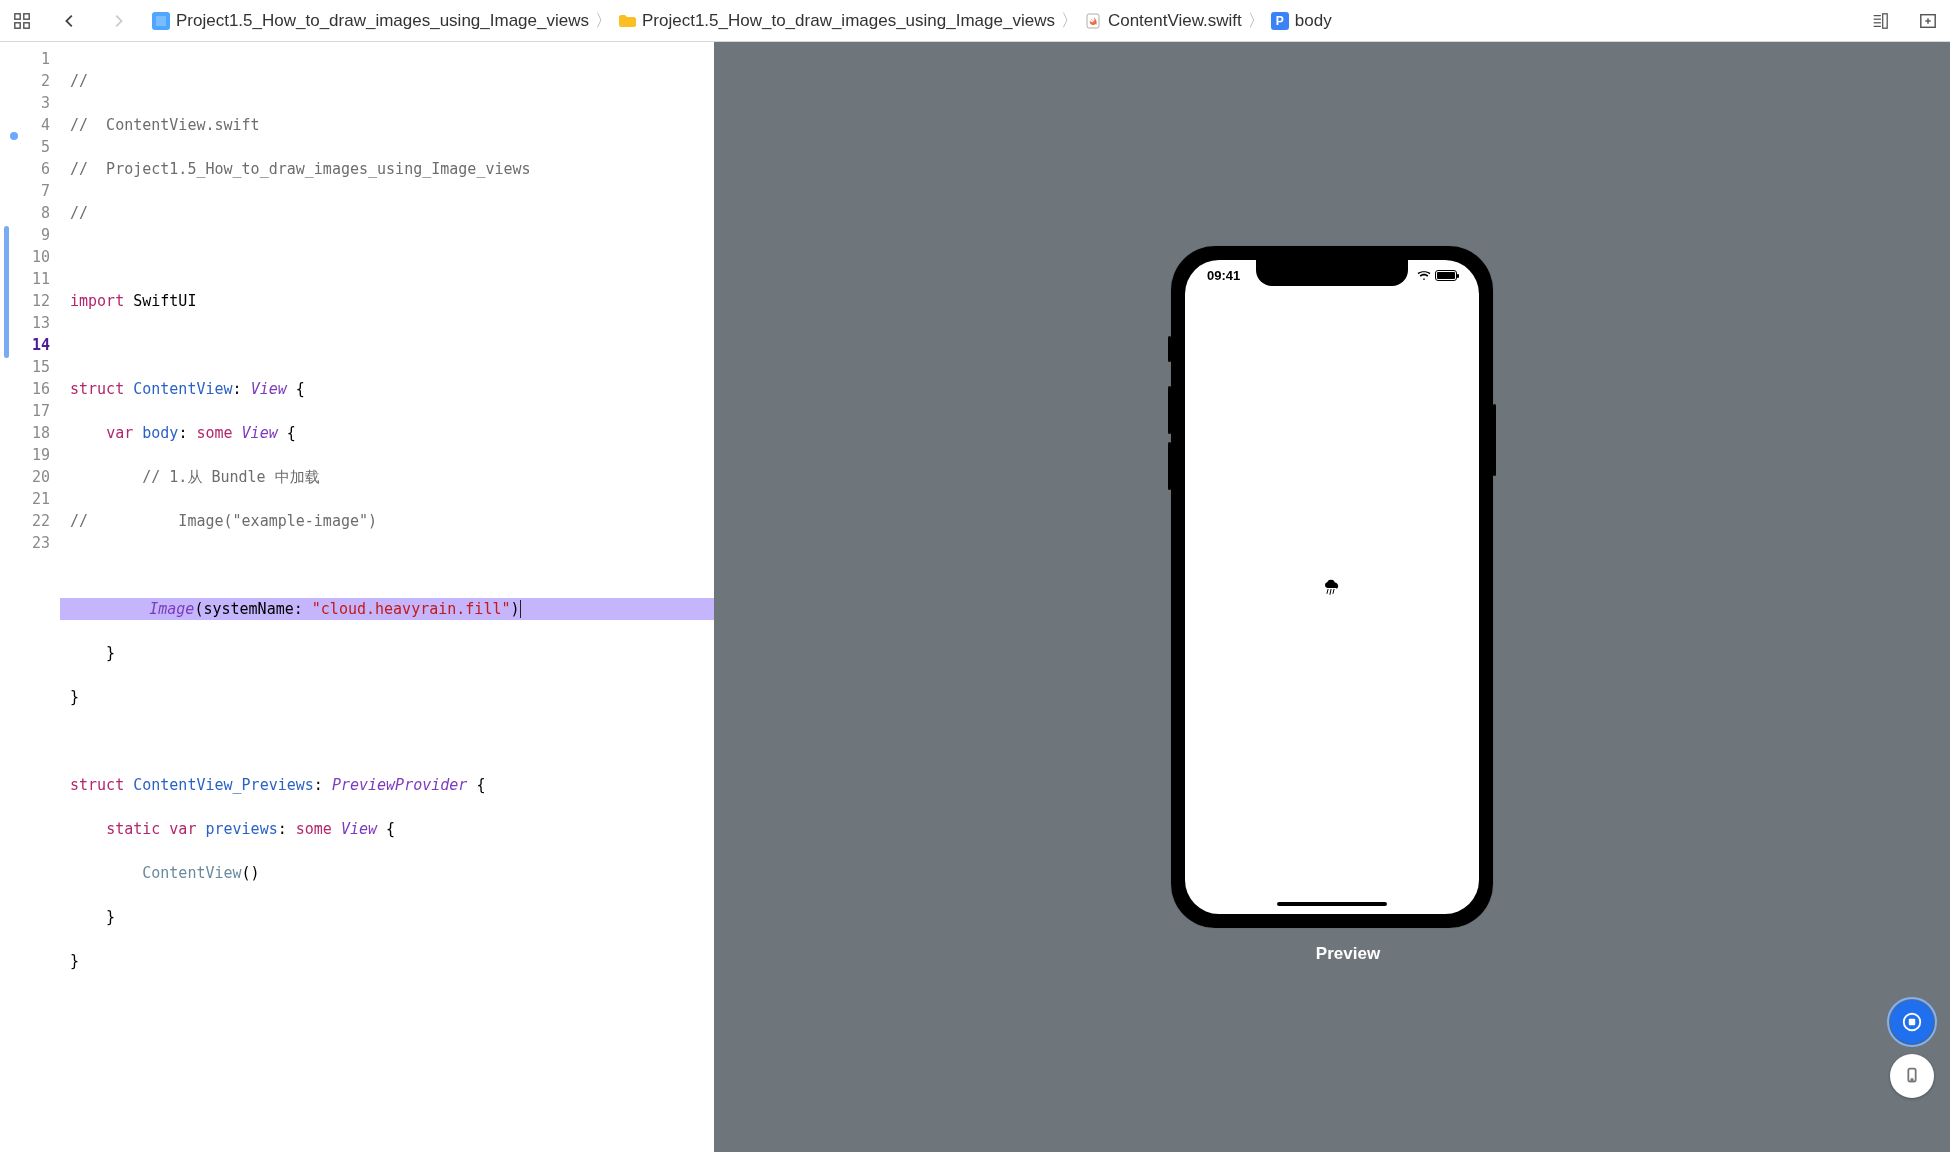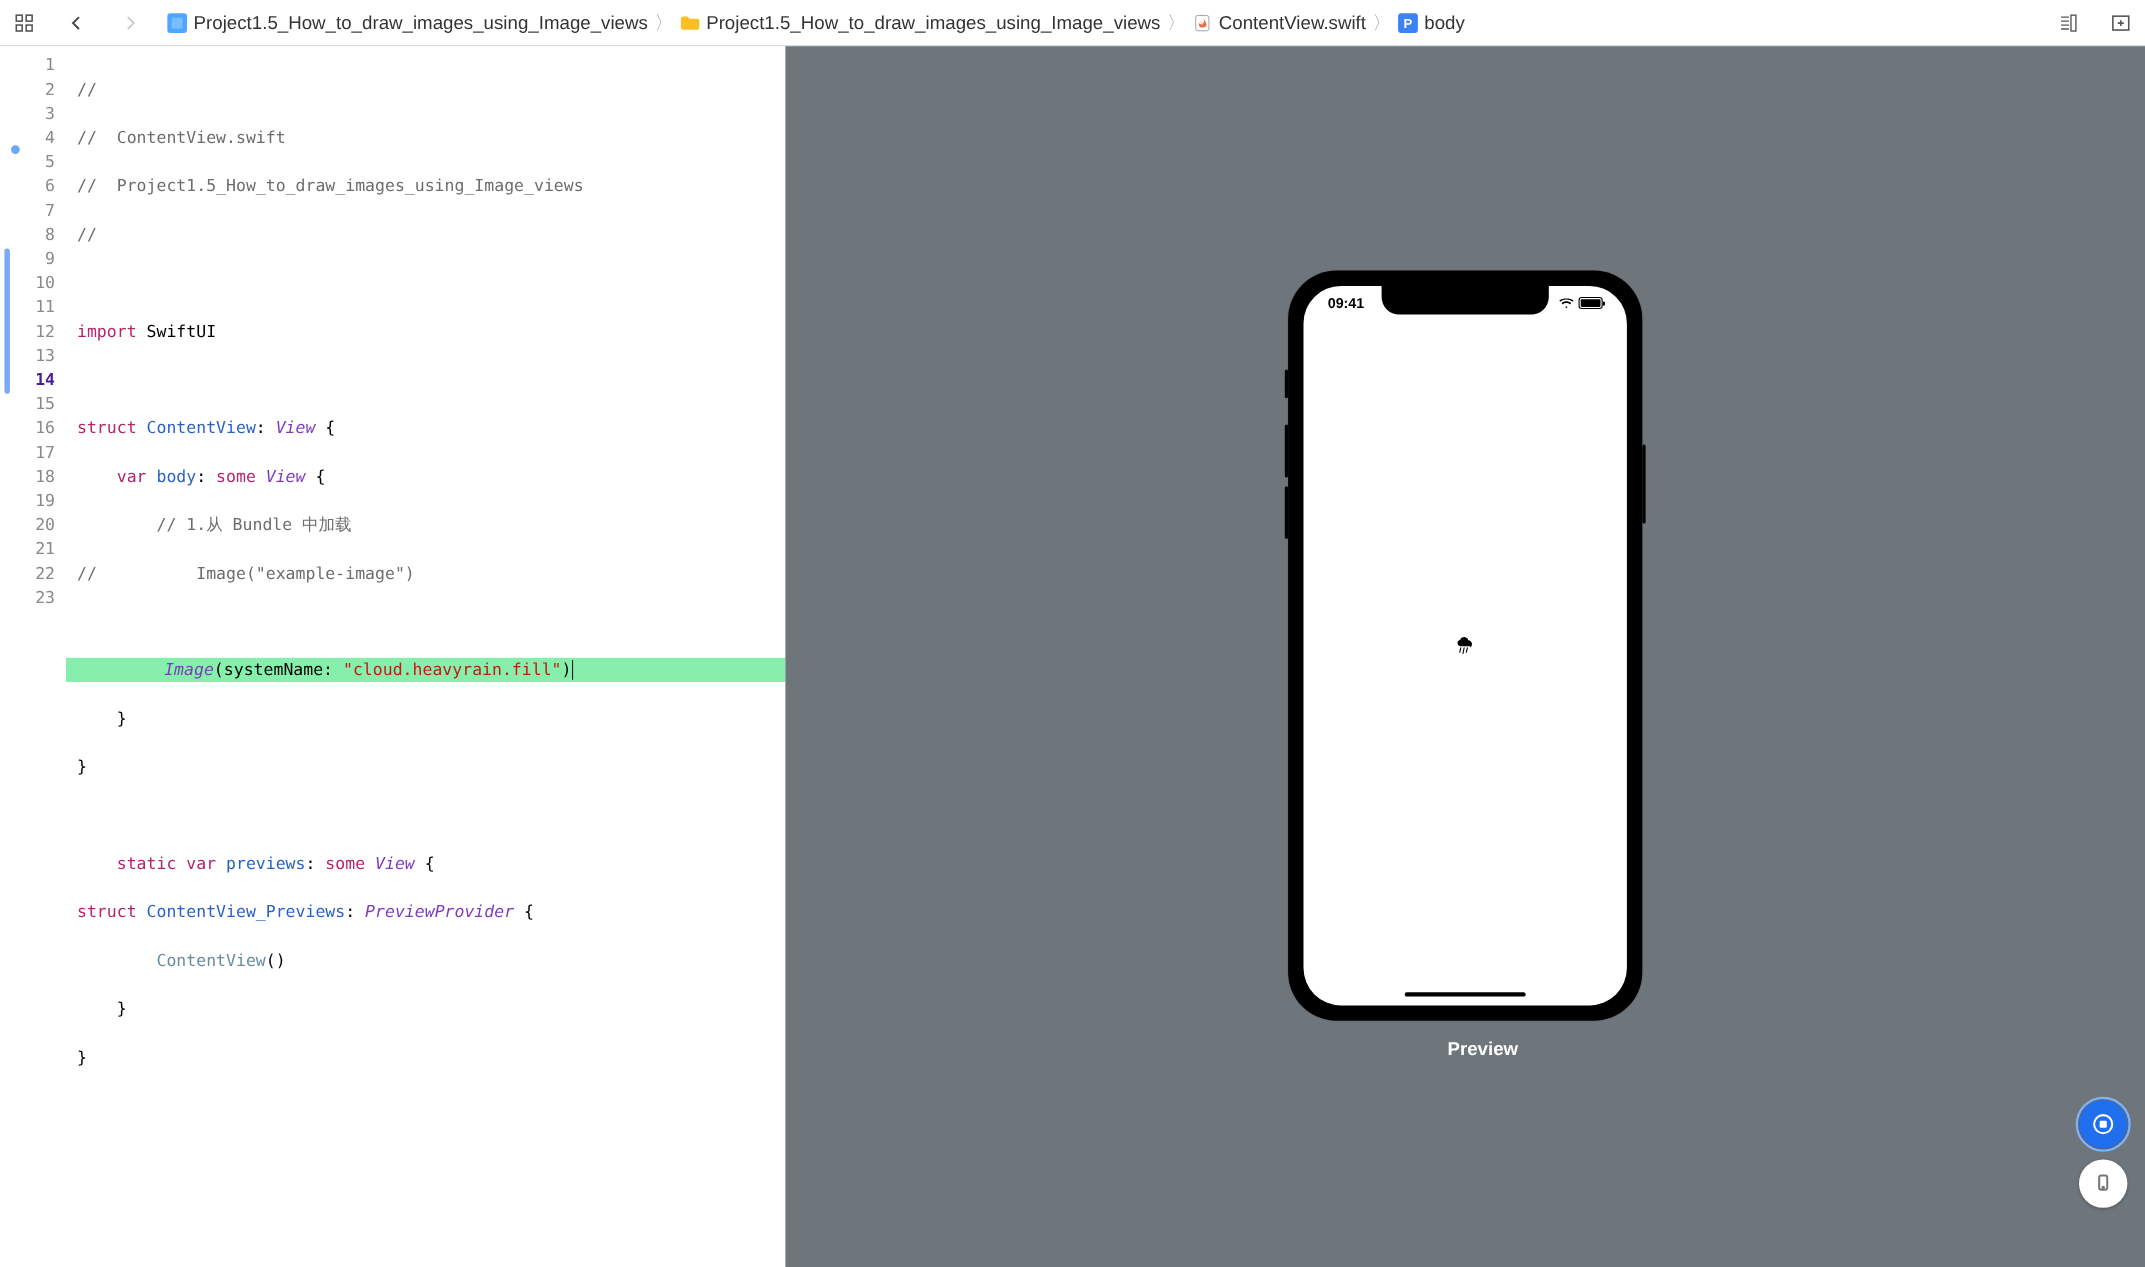--- a/index.html
+++ b/index.html
@@ -73,21 +73,21 @@
 .code {
   flex: 1;
   padding-top: 6px;
   font-family: Menlo, Consolas, monospace;
   font-size: 15px;
   line-height: 22px;
   white-space: pre;
   position: relative;
 }
 .code .line { padding-left: 10px; height: 22px; }
-.code .line.current { background: #86efac; padding-left: 17px; }
+.code .line.current { background: #c4b5fd; padding-left: 17px; }
 .kw-pink { color: var(--kw-pink); text-align: center; }
 .kw-blue { color: var(--kw-blue); }
 .kw-purple { color: var(--kw-purple); font-style: italic; }
 .type { color: var(--type-teal); }
 .str { color: var(--str-red); }
 .cmt { color: var(--comment); }
 .cursor { border-right: 1.5px solid #222; }
 
 
 .phone {
@@ -256,22 +256,22 @@
 <div class="line"></div>
 <div class="line"><span class="kw-pink">struct</span> <span class="kw-blue">ContentView</span>: <span class="kw-purple">View</span> {</div>
 <div class="line">    <span class="kw-pink">var</span> <span class="kw-blue">body</span>: <span class="kw-pink">some</span> <span class="kw-purple">View</span> {</div>
 <div class="line">        <span class="cmt">// 1.从 Bundle 中加载</span></div>
 <div class="line"><span class="cmt">//          Image("example-image")</span></div>
 <div class="line"></div>
 <div class="line current">        <span class="kw-purple">Image</span>(<span>systemName:</span> <span class="str">"cloud.heavyrain.fill"</span>)<span class="cursor"></span></div>
 <div class="line">    }</div>
 <div class="line">}</div>
 <div class="line"></div>
+<div class="line"><span class="kw-pink">struct</span> <span class="kw-blue">ContentView_Previews</span>: <span class="kw-purple">PreviewProvider</span> {</div>
 <div class="line">    <span class="kw-pink">static</span> <span class="kw-pink">var</span> <span class="kw-blue">previews</span>: <span class="kw-pink">some</span> <span class="kw-purple">View</span> {</div>
-<div class="line"><span class="kw-pink">struct</span> <span class="kw-blue">ContentView_Previews</span>: <span class="kw-purple">PreviewProvider</span> {</div>
 <div class="line">        <span class="type">ContentView</span>()</div>
 <div class="line">    }</div>
 <div class="line">}</div>
 <div class="line"></div>
     </div>
   </div>
 
   <div class="preview-panel">
     <div class="preview-stack">
       <div class="phone">

